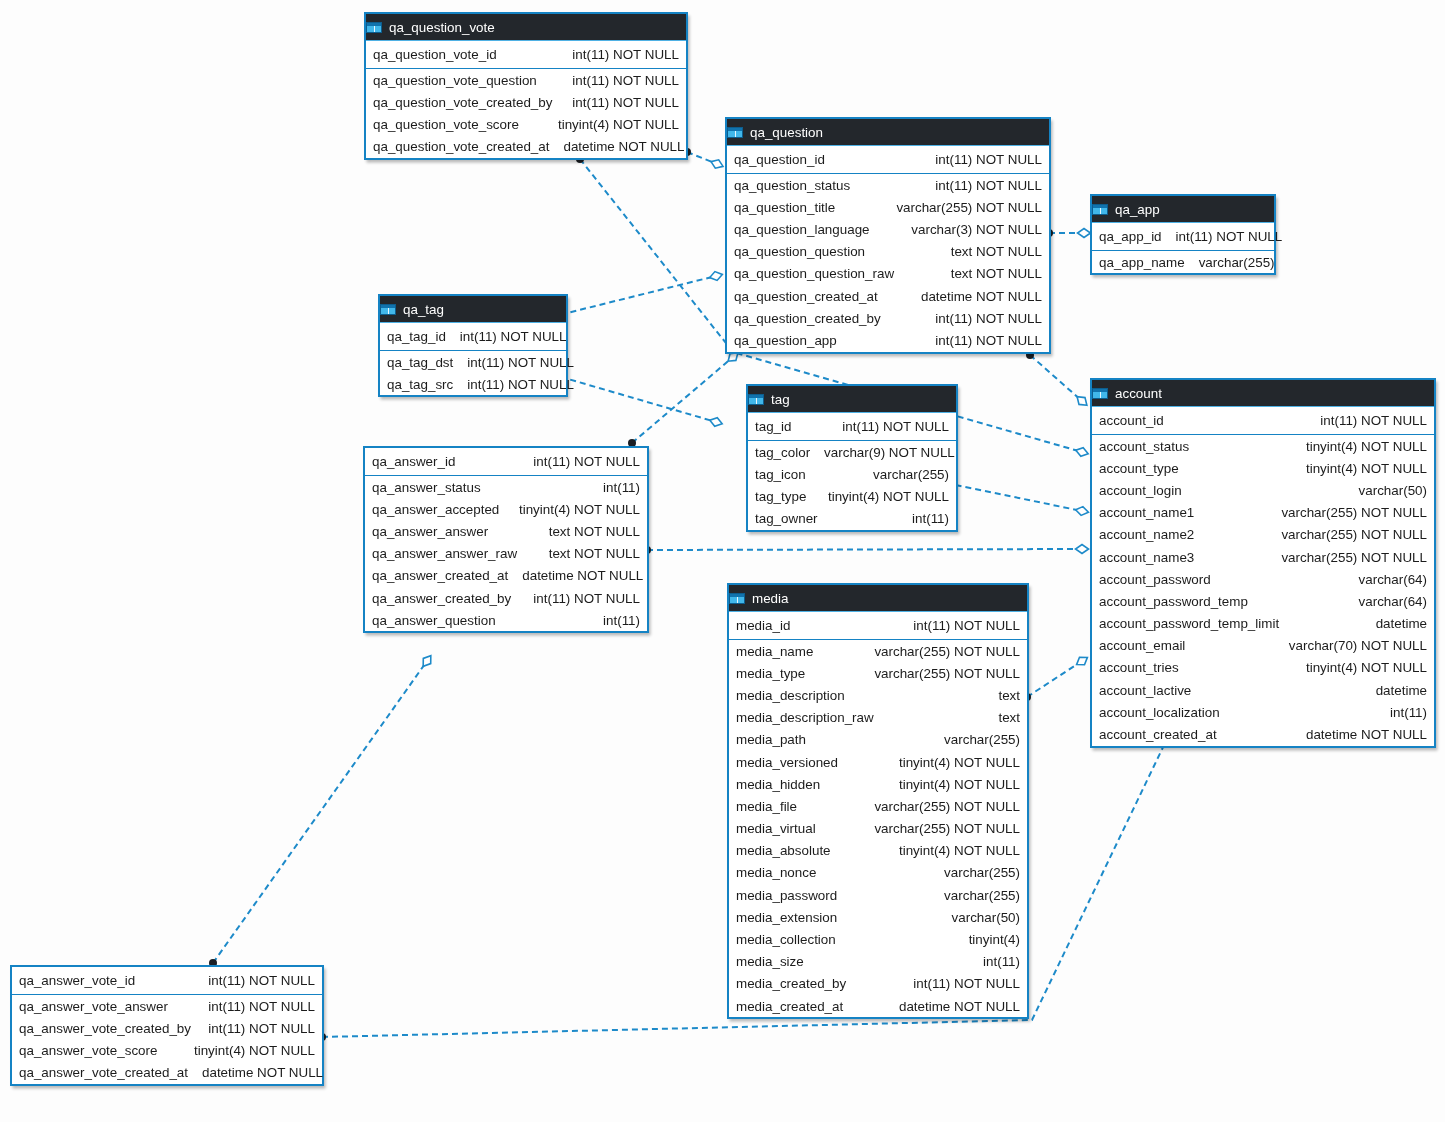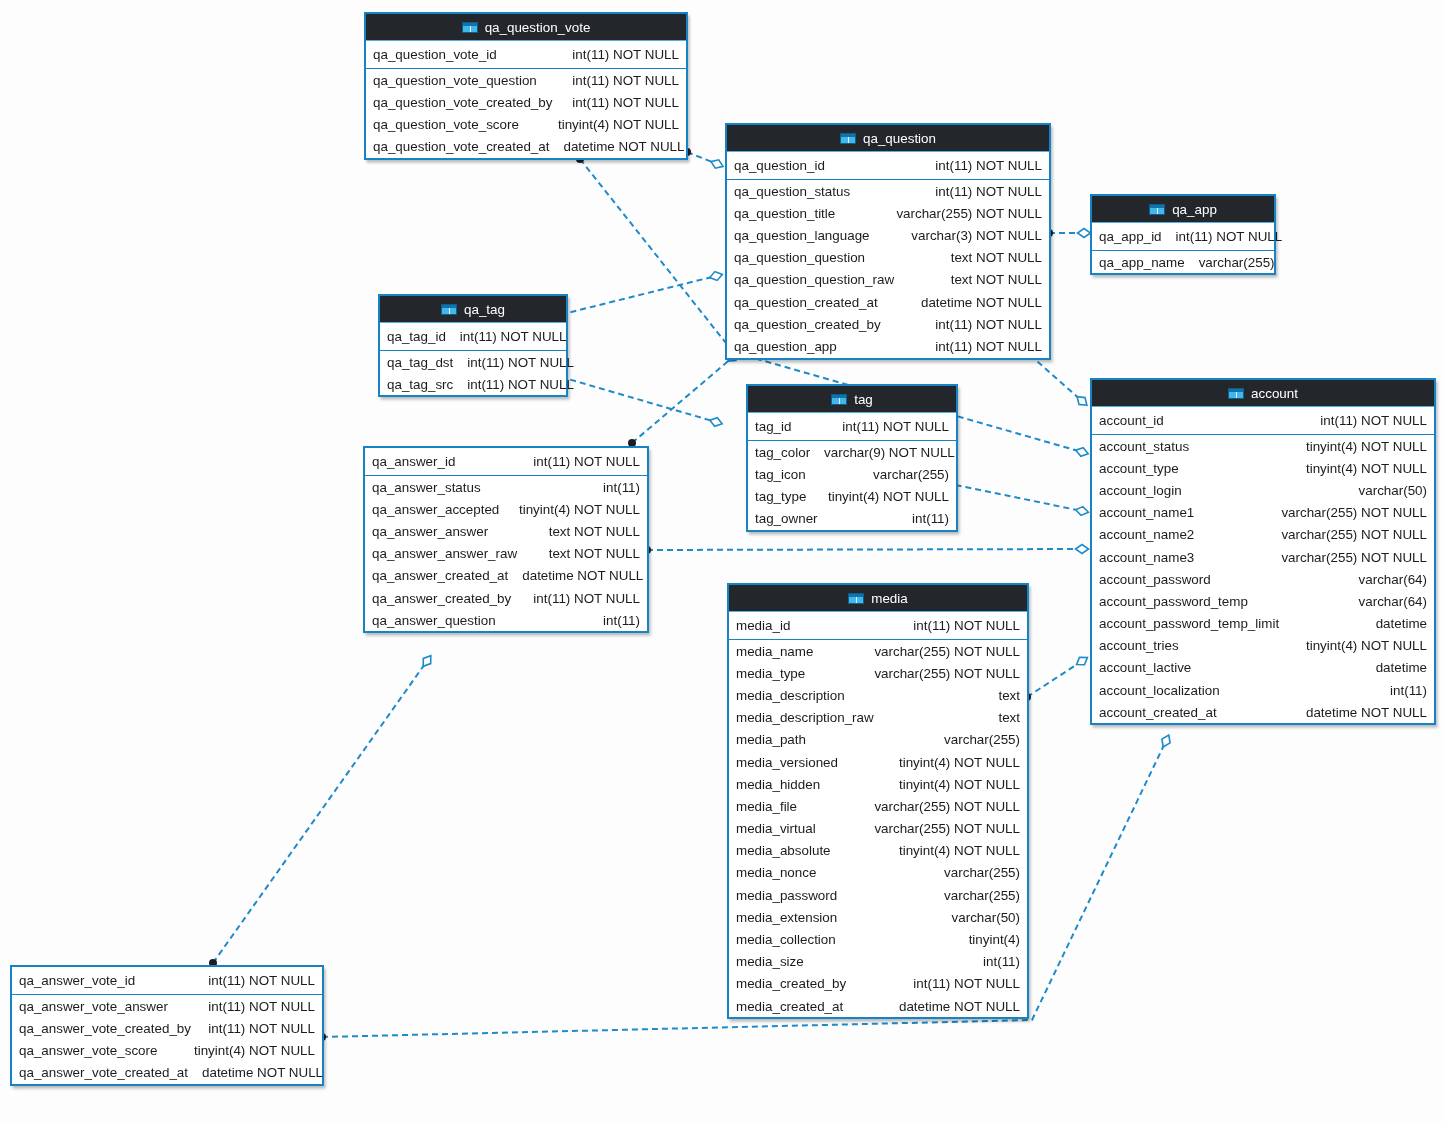--- a/index.html
+++ b/index.html
@@ -1,21 +1,21 @@
 <!DOCTYPE html>
 <html><head>
 <meta charset="utf-8">
 <style>
   html,body{margin:0;padding:0;background:#fdfdfd;font-family:"Liberation Sans",sans-serif;}
   #canvas{position:relative;width:1445px;height:1122px;background:#fdfdfd;overflow:hidden;}
   #rel-layer{position:absolute;left:0;top:0;z-index:1;}
   .table{position:absolute;z-index:2;background:#ffffff;border:2px solid #1583c4;
          box-shadow:1.5px 2.5px 3px rgba(0,0,0,.28);font-size:13.4px;color:#1c1c1c;}
   .thead{background:#23272c;color:#fff;height:26px;display:flex;align-items:center;
-         justify-content:center;gap:7px;border-bottom:1px solid #4fb1e4;}
+         gap:7px;border-bottom:1px solid #4fb1e4;}
   .tname{font-size:13.4px;}
   .ticon{width:16px;height:11px;background:#41b7ea;border:1px solid #0d5d8d;
          box-sizing:border-box;position:relative;flex:0 0 auto;}
   .ticon::before{content:"";position:absolute;top:0;left:0;right:0;height:3px;background:#1173ad;}
   .ticon::after{content:"";position:absolute;top:3px;bottom:0;left:50%;width:1px;background:#e8f6fd;}
   .row{display:flex;justify-content:space-between;align-items:center;
        padding:0 7px;height:22.2px;white-space:nowrap;}
   .pkrow{height:27px;border-bottom:1px solid #1583c4;}
   .pkrow .cname{font-weight:400;}
   .cname{margin-right:14px;}
@@ -107,21 +107,21 @@
         </div>
         <div class="row">
           <span class="cname">qa_question_vote_score</span>
           <span class="ctype">tinyint(4) NOT NULL</span>
         </div>
         <div class="row">
           <span class="cname">qa_question_vote_created_at</span>
           <span class="ctype">datetime NOT NULL</span>
         </div>
       </div>
-      <div class="table" style="left: 725px; top: 123px; width: 322px;">
+      <div class="table" style="left: 725px; top: 117px; width: 322px;">
         <div class="thead">
           <span class="ticon"></span>
           <span class="tname">qa_question</span>
         </div>
         <div class="row pkrow">
           <span class="cname">qa_question_id</span>
           <span class="ctype">int(11) NOT NULL</span>
         </div>
         <div class="row">
           <span class="cname">qa_question_status</span>
@@ -363,20 +363,24 @@
           <span class="cname">account_password</span>
           <span class="ctype">varchar(64)</span>
         </div>
         <div class="row">
           <span class="cname">account_password_temp</span>
           <span class="ctype">varchar(64)</span>
         </div>
         <div class="row">
           <span class="cname">account_password_temp_limit</span>
           <span class="ctype">datetime</span>
+        </div>
+        <div class="row">
+          <span class="cname">account_email</span>
+          <span class="ctype">varchar(70) NOT NULL</span>
         </div>
         <div class="row">
           <span class="cname">account_tries</span>
           <span class="ctype">tinyint(4) NOT NULL</span>
         </div>
         <div class="row">
           <span class="cname">account_lactive</span>
           <span class="ctype">datetime</span>
         </div>
         <div class="row">

